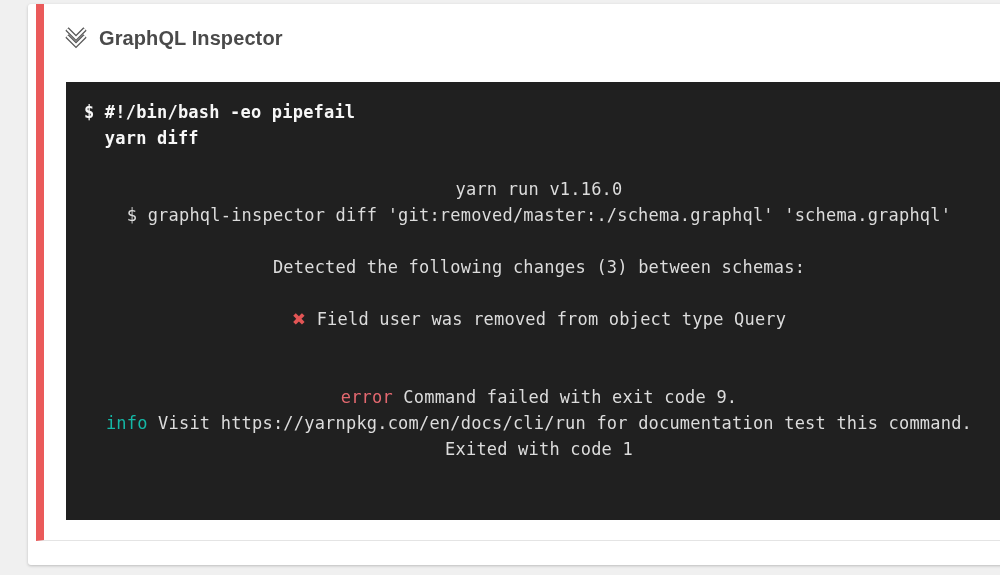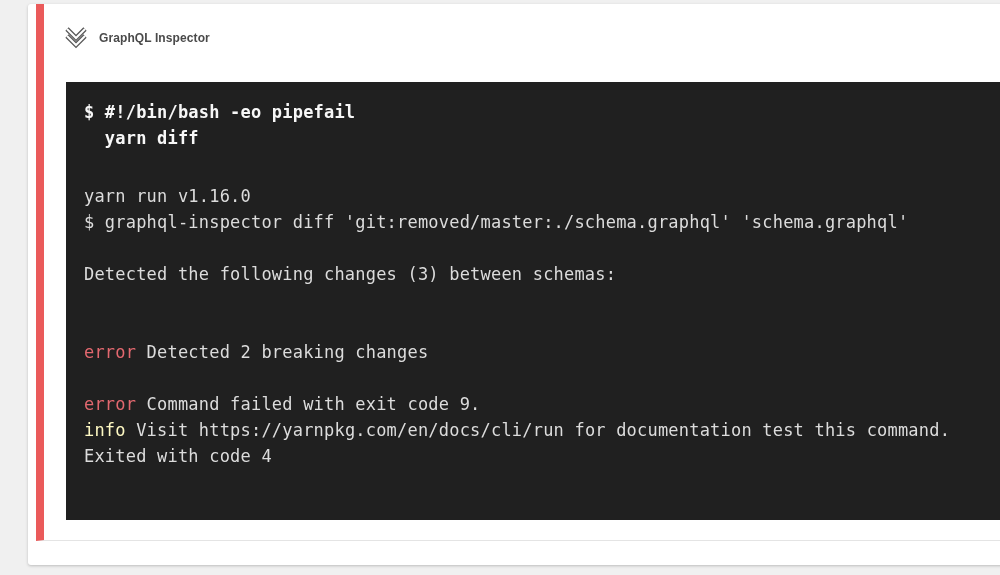--- a/index.html
+++ b/index.html
@@ -47,21 +47,21 @@
     cursor: pointer;
   }
   .chevron {
     width: 24px;
     height: 24px;
     display: inline-block;
     flex: 0 0 auto;
   }
   .step-title {
     margin-left: 11px;
-    font-size: 12px;
+    font-size: 20px;
     font-weight: bold;
     color: #4a4a4a;
     line-height: 25px;
     letter-spacing: 0.1px;
   }
   .terminal {
     position: absolute;
     left: 22px;
     top: 78px;
     right: 0;
@@ -74,25 +74,26 @@
     letter-spacing: 0.2px;
     line-height: 26px;
   }
   .tline {
     white-space: pre;
     min-height: 26px;
   }
   .cmd-block {
     font-weight: bold;
     color: var(--term-bold, #f7f7f7);
-    margin-bottom: 32px;
+    margin-bottom: 25px;
   }
   .out-block {
     color: var(--term-text, #dcdcdc);
     font-weight: normal;
+    text-align: center;
   }
   .xmark {
     font-family: "DejaVu Sans", sans-serif;
     font-weight: bold;
   }
 </style>
 </head>
 <body style="--page-bg: #f0f0f0; --card-bg: #ffffff; --accent: #ea5a5a; --term-bg: #202020; --term-text: #dcdcdc; --term-bold: #f7f7f7;">
 
 <div class="card">
@@ -114,23 +115,23 @@
       <div class="cmd-block">
           <div class="tline">$ #!/bin/bash -eo pipefail</div>
           <div class="tline">  yarn diff</div>
         </div>
       <div class="out-block">
           <div class="tline"><span>yarn run v1.16.0</span></div>
           <div class="tline"><span>$ graphql-inspector diff 'git:removed/master:./schema.graphql' 'schema.graphql'</span></div>
           <div class="tline"> </div>
           <div class="tline"><span>Detected the following changes (3) between schemas:</span></div>
           <div class="tline"> </div>
+          <div class="tline"><span class="xmark" style="color: rgb(226, 85, 85);">✖</span><span> Field user was removed from object type Query</span></div>
           <div class="tline"> </div>
-          <div class="tline"><span style="color: rgb(227, 104, 111);">error</span><span> Detected 2 breaking changes</span></div>
           <div class="tline"> </div>
           <div class="tline"><span style="color: rgb(227, 104, 111);">error</span><span> Command failed with exit code 9.</span></div>
-          <div class="tline"><span style="color: #fef9c3;">info</span><span> Visit https://yarnpkg.com/en/docs/cli/run for documentation test this command.</span></div>
-          <div class="tline"><span>Exited with code 4</span></div>
+          <div class="tline"><span style="color: #14b8a6;">info</span><span> Visit https://yarnpkg.com/en/docs/cli/run for documentation test this command.</span></div>
+          <div class="tline"><span>Exited with code 1</span></div>
         </div>
     </div>
 
   </div>
 </div>
 
 </body></html>

